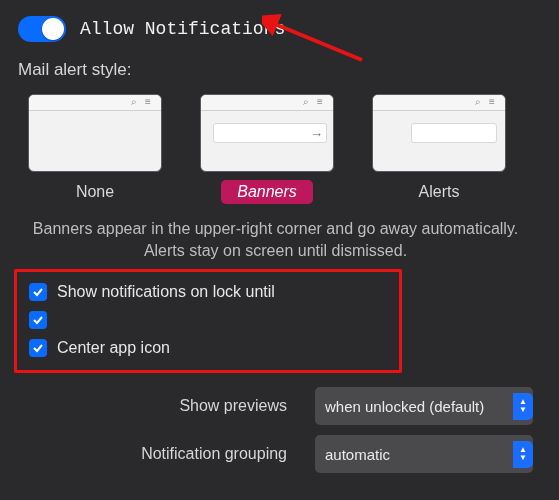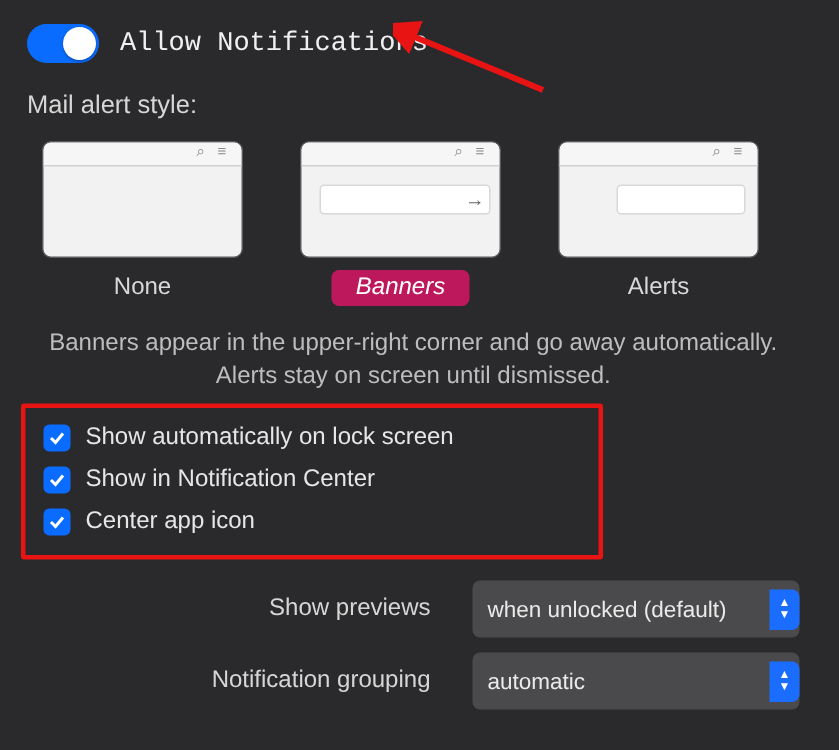--- a/index.html
+++ b/index.html
@@ -231,29 +231,28 @@
 
 <div class="desc">Banners appear in the upper-right corner and go away automatically. Alerts stay on screen until dismissed.</div>
 
 <div class="highlight-box">
   <div class="check-row">
     <div class="checkbox">
       <svg viewBox="0 0 12 12">
           <path d="M2 6 L5 9 L10 3" stroke="#fff" stroke-width="2" fill="none"></path>
         </svg>
     </div>
-    <span class="check-label">Show automatically on lock screen</span>
+    <span class="check-label">Show notifications on lock until</span>
   </div>
   <div class="check-row">
     <div class="checkbox">
       <svg viewBox="0 0 12 12">
           <path d="M2 6 L5 9 L10 3" stroke="#fff" stroke-width="2" fill="none"></path>
         </svg>
     </div>
-    <span class="check-label">Show in Notification Center</span>
   </div>
   <div class="check-row">
     <div class="checkbox">
       <svg viewBox="0 0 12 12">
           <path d="M2 6 L5 9 L10 3" stroke="#fff" stroke-width="2" fill="none"></path>
         </svg>
     </div>
     <span class="check-label">Center app icon</span>
   </div>
 </div>

